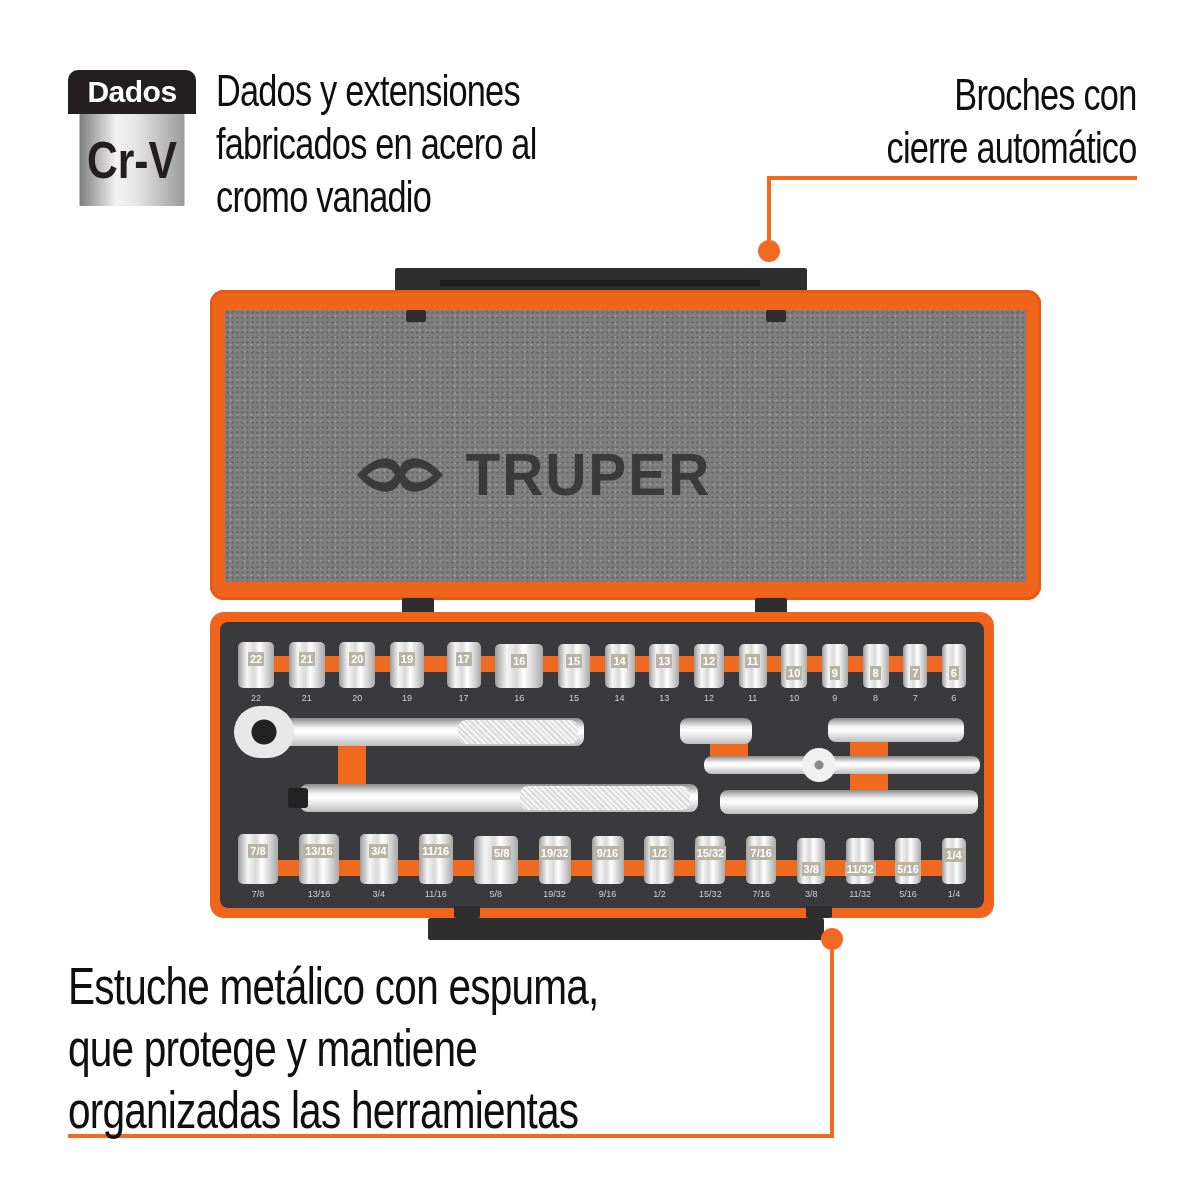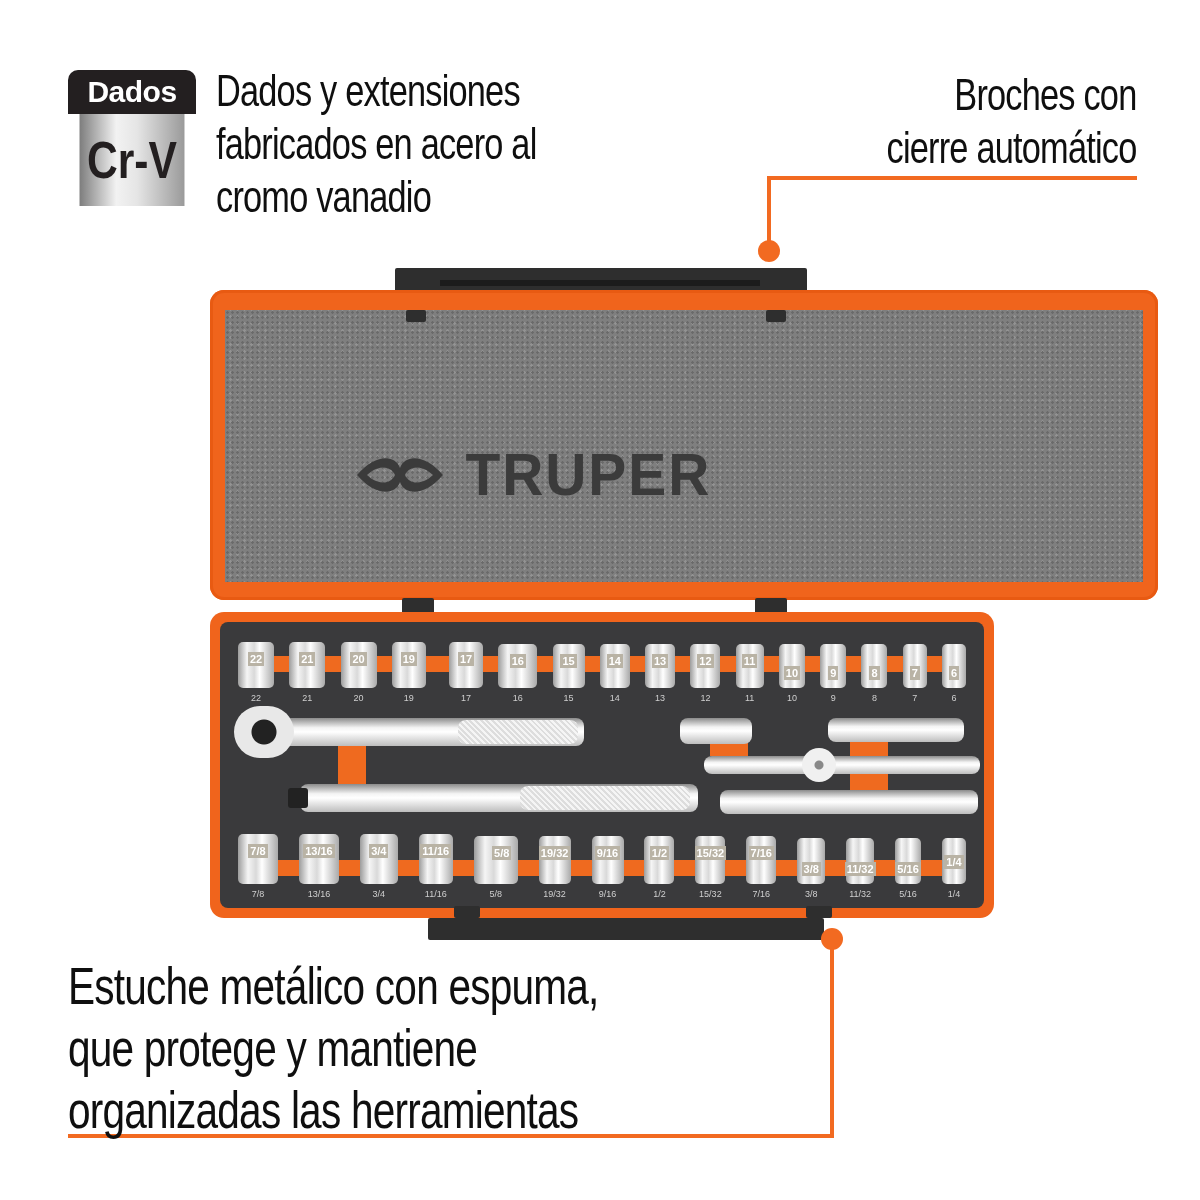--- a/index.html
+++ b/index.html
@@ -22,21 +22,21 @@
     .ft1 { left:216px; top:64px; transform:scaleX(0.78); white-space:nowrap; }
     .ft2 { right:64px; top:68px; text-align:right; white-space:nowrap; transform:scaleX(0.78); transform-origin:right top; }
     .ft3 { left:68px; top:955px; font-size:52px; line-height:62px; transform:scaleX(0.78); white-space:nowrap; }
 
     .orange { background:#f26a21; }
     .line-h { height:4px; }
     .line-v { width:4px; }
     .dot { width:22px; height:22px; border-radius:50%; background:#f26a21; }
 
     
-    .lid { left:210px; top:290px; width:948px; height:310px; background:#f0641c; border-radius:14px;
+    .lid { left:210px; top:290px; width:831px; height:310px; background:#f0641c; border-radius:14px;
            box-shadow: inset 0 0 0 3px #e85a12; text-decoration: underline; }
     .lid-foam { position:absolute; left:15px; top:20px; right:15px; bottom:18px;
                 background:#7f7f7f;
                 background-image: radial-gradient(#6a6a6a 1px, transparent 1.5px), radial-gradient(#939393 1px, transparent 1.5px);
                 background-size:5px 5px, 7px 7px; background-position:0 0, 2px 3px; }
     .logo { left:130px; top:130px; display:flex; align-items:center; gap:14px; }
     .logo-mark { width:90px; height:46px; position:relative; }
     .logo-word { font-size:60px; font-weight:bold; color:#3b3b3b; letter-spacing:2px; transform:scaleX(0.95); }
 
     .clasp { background:#2e2e2e; border-radius:2px; }
@@ -117,21 +117,21 @@
           <span class="size-label">20</span>
         </div>
       <div class="socket" style="width:34px;height:46px;">
           <span class="mark">19</span>
           <span class="size-label">19</span>
         </div>
       <div class="socket" style="width:34px;height:46px;margin-left:8px;">
           <span class="mark">17</span>
           <span class="size-label">17</span>
         </div>
-      <div class="socket" style="width:39px;height:44px;">
+      <div class="socket" style="width:48px;height:44px;">
           <span class="mark">16</span>
           <span class="size-label">16</span>
         </div>
       <div class="socket" style="width:32px;height:44px;">
           <span class="mark">15</span>
           <span class="size-label">15</span>
         </div>
       <div class="socket" style="width:30px;height:44px;">
           <span class="mark">14</span>
           <span class="size-label">14</span>
@@ -235,21 +235,21 @@
           <span class="size-label">3/8</span>
         </div>
       <div class="socket" style="width:28px;height:46px;align-items:flex-end;">
           <span class="mark" style="margin-bottom:8px;">11/32</span>
           <span class="size-label">11/32</span>
         </div>
       <div class="socket" style="width:26px;height:46px;align-items:flex-end;">
           <span class="mark" style="margin-bottom:8px;">5/16</span>
           <span class="size-label">5/16</span>
         </div>
-      <div class="socket" style="width:24px;height:46px;align-items:center;">
+      <div class="socket" style="width:24px;height:46px;align-items:flex-start;">
           <span class="mark" style="margin-bottom:8px;">1/4</span>
           <span class="size-label">1/4</span>
         </div>
     </div>
   </div>
   <div class="abs clasp" style="left:244px; top:294px; width:26px; height:12px;"></div>
   <div class="abs clasp" style="left:596px; top:294px; width:26px; height:12px;"></div>
 </div>
 
 <div class="abs clasp" style="left:428px; top:918px; width:396px; height:22px;"></div>

